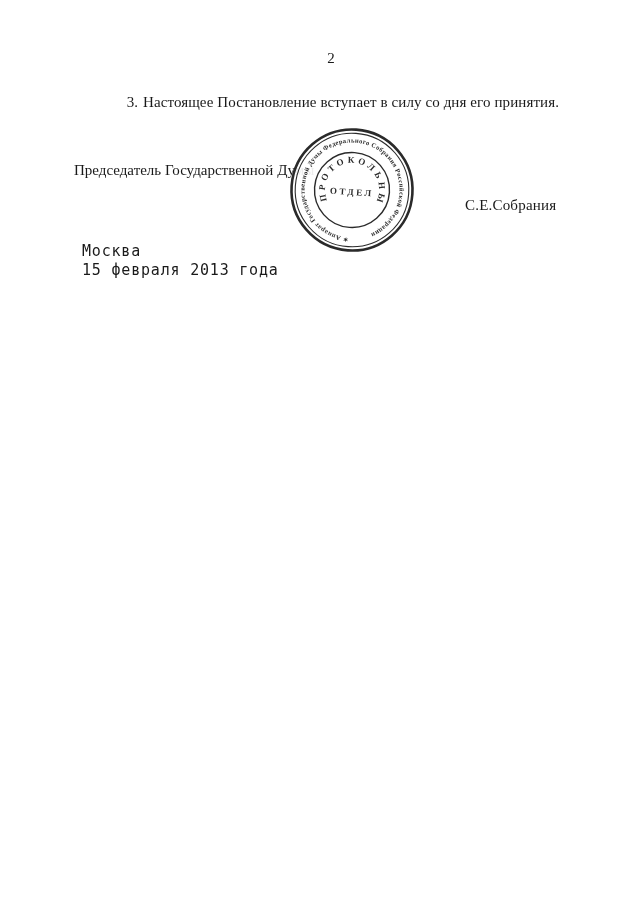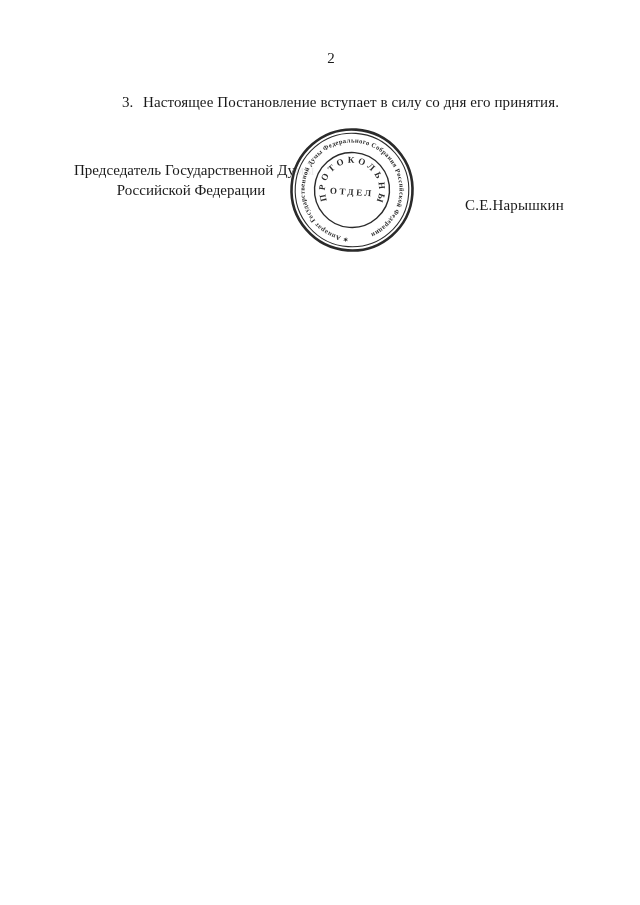--- a/index.html
+++ b/index.html
@@ -23,20 +23,21 @@
     text-align: center;
     font-size: 15px;
     transform: translateX(11px);
   }
   .paragraph {
     position: absolute;
     left: 122px; top: 94px;
     font-size: 15px;
     white-space: nowrap;
     letter-spacing: 0.1px;
+    text-align: center;
   }
   .paragraph .marker {
     display: inline-block;
     width: 21px;
   }
   .signature-block {
     position: absolute;
     left: 74px; top: 161px;
     width: 234px;
     text-align: center;
@@ -77,24 +78,23 @@
 <div class="page">
 
   <div class="page-number">2</div>
 
   <div class="paragraph">
     <span class="marker">3.</span><span>Настоящее Постановление вступает в силу со дня его принятия.</span>
   </div>
 
   <div class="signature-block">
     <div class="sig-line">Председатель Государственной Думы</div>
-    <div class="sig-line">Российской Федерации</div>
   </div>
 
-  <div class="signatory-name">С.Е.Нарышкин</div>
+  <div class="signatory-name">С.Е.Собрания</div>
 
   <svg class="stamp" viewBox="0 0 132 132" xmlns="http://www.w3.org/2000/svg">
     <g transform="rotate(4 66 66)">
       <circle cx="66" cy="66" r="62" fill="#ffffff"></circle>
       <circle cx="66" cy="66" r="60.5" fill="none" stroke="#191919" stroke-width="2.6"></circle>
       <circle cx="66" cy="66" r="56.8" fill="none" stroke="#191919" stroke-width="1.1"></circle>
       <circle cx="66" cy="66" r="37.5" fill="none" stroke="#191919" stroke-width="1.4"></circle>
       <defs>
         <path id="ringPath" d="M 66 113.5 A 47.5 47.5 0 1 1 66 18.5 A 47.5 47.5 0 1 1 66 113.5" fill="none"></path>
         <path id="arcPath" d="M 43 80 A 27 27 0 1 1 89 80" fill="none"></path>
@@ -103,15 +103,17 @@
         <textPath href="#ringPath" startOffset="0">✶ Аппарат Государственной Думы Федерального Собрания Российской Федерации</textPath>
       </text>
       <text font-size="9" letter-spacing="3.3" font-weight="bold">
         <textPath href="#arcPath" startOffset="2">ПРОТОКОЛЬНЫЙ</textPath>
       </text>
       <text x="66" y="71" text-anchor="middle" font-size="9" letter-spacing="2.5" font-weight="bold">ОТДЕЛ</text>
     </g>
   </svg>
 
   <div class="footer-block">
+    <div>Москва</div>
+    <div>15 февраля 2013 года</div>
   </div>
 
 </div>
 
 </body></html>

